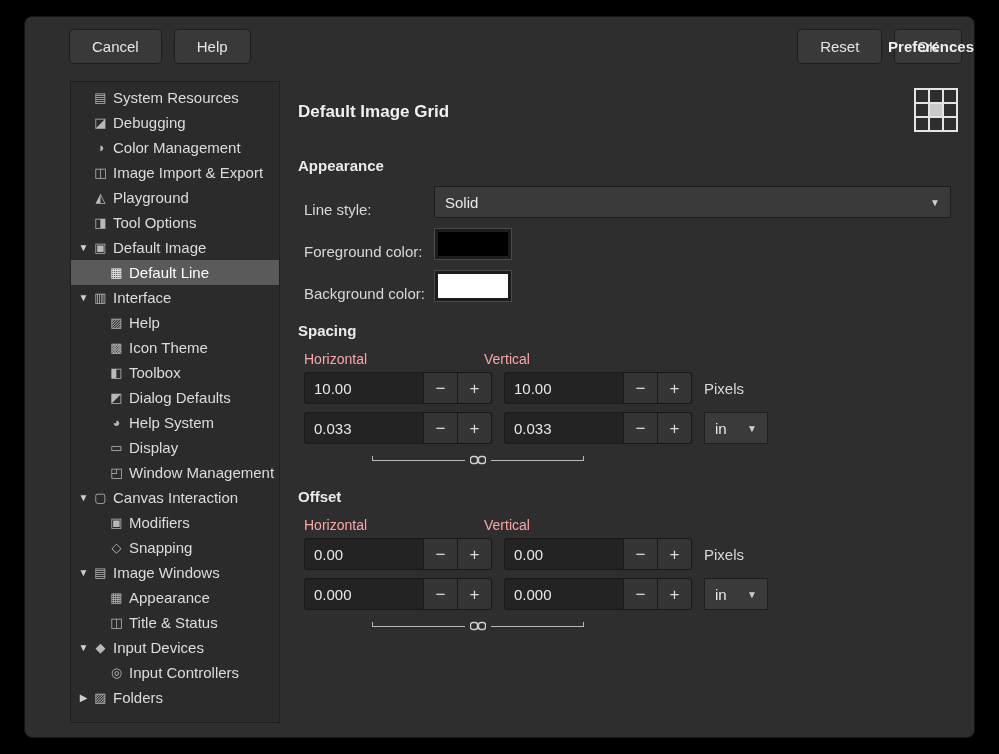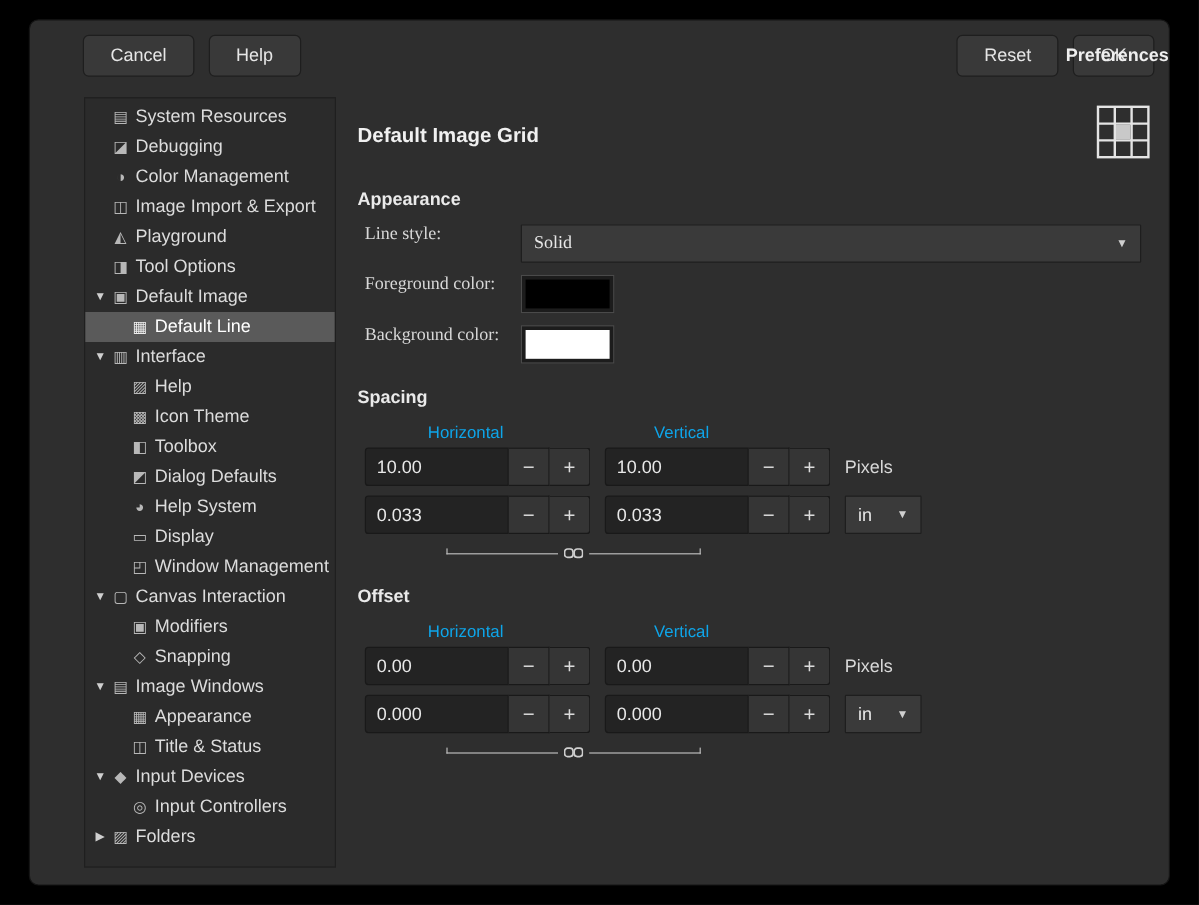--- a/index.html
+++ b/index.html
@@ -69,21 +69,21 @@
   .tree-icon { width: 19px; flex: 0 0 19px; font-size: 13px; color: #b8b8b8; text-align: center; margin-right: 3px; }
   .tree-item.selected .tree-icon { color: #eee; }
   .tree-item.child { padding-left: 21px; }
   .tree-label { font-size: 15px; }
   
   .main { flex: 1; padding-left: 18px; min-width: 0; }
   .main-header { display: flex; align-items: center; justify-content: space-between; margin: 6px 0 4px 0; }
   .page-title { font-size: 17px; font-weight: bold; color: #f0f0f0; margin: 0; }
   .big-grid-icon { flex: 0 0 auto; margin-right: 2px; }
   .section-title { font-weight: bold; font-size: 15px; color: #eaeaea; margin: 20px 0 12px 0; }
-  .form-row { display: flex; align-items: flex-start; margin: 0 0 10px 6px; font-family: Liberation Serif, serif; }
+  .form-row { display: flex; align-items: flex-end; margin: 0 0 10px 6px; }
   .form-label { width: 130px; flex: 0 0 130px; font-size: 15px; color: #d8d8d8; }
   .select {
     height: 32px;
     background: #3a3a3a;
     border: 1px solid #1e1e1e;
     border-radius: 1px;
     display: flex; align-items: center; justify-content: space-between;
     padding: 0 10px;
     font-size: 15px; color: #e8e8e8;
     cursor: pointer;
@@ -92,21 +92,21 @@
   .select.wide { flex: 1; margin-right: 10px; }
   .swatch-frame {
     width: 78px; height: 32px;
     background: #1c1c1c;
     border: 1px solid #4a4a4a;
     padding: 3px;
     cursor: pointer;
   }
   .swatch { width: 100%; height: 100%; }
   
-  .cols-header { display: flex; margin: 0 0 5px 6px; font-size: 14px; color: #0ea5e9; text-align: center; }
+  .cols-header { display: flex; margin: 0 0 5px 6px; font-size: 14px; color: #fca5a5; }
   .col-h { width: 168px; margin-right: 12px; }
   .spin-row { display: flex; align-items: center; margin: 0 0 8px 6px; }
   .spin-group { display: flex; margin-right: 12px; }
   .spin-entry {
     width: 120px; height: 32px;
     background: #232323;
     border: 1px solid #191919;
     border-radius: 3px 0 0 3px;
     color: #e8e8e8;
     padding: 0 9px;

